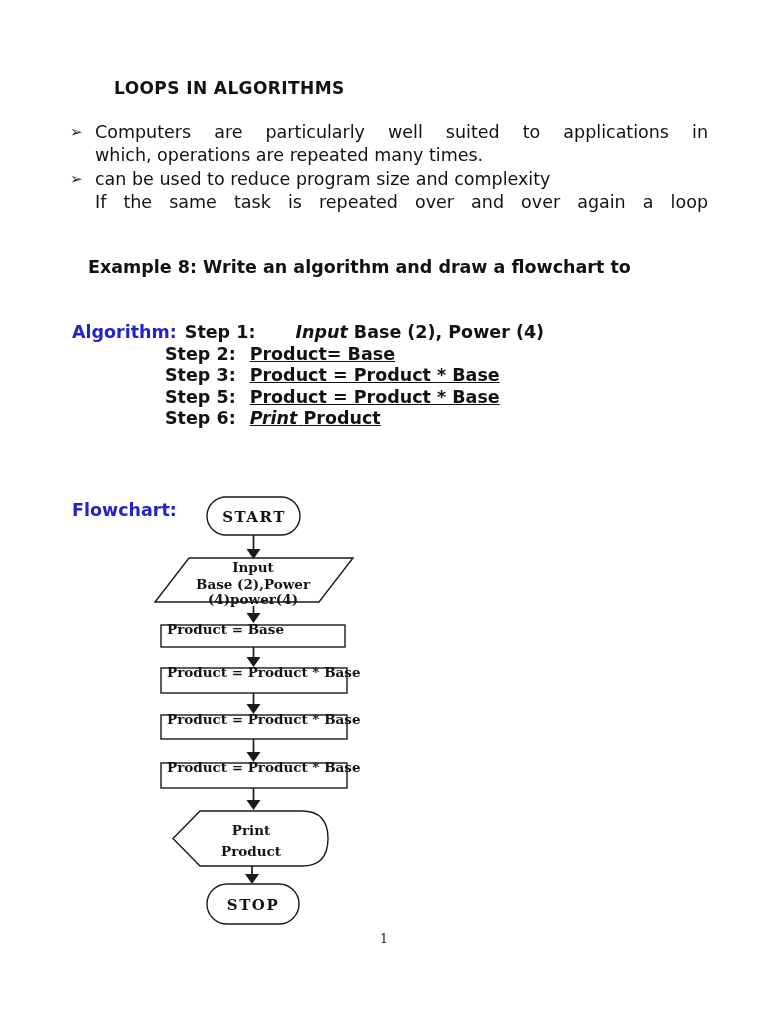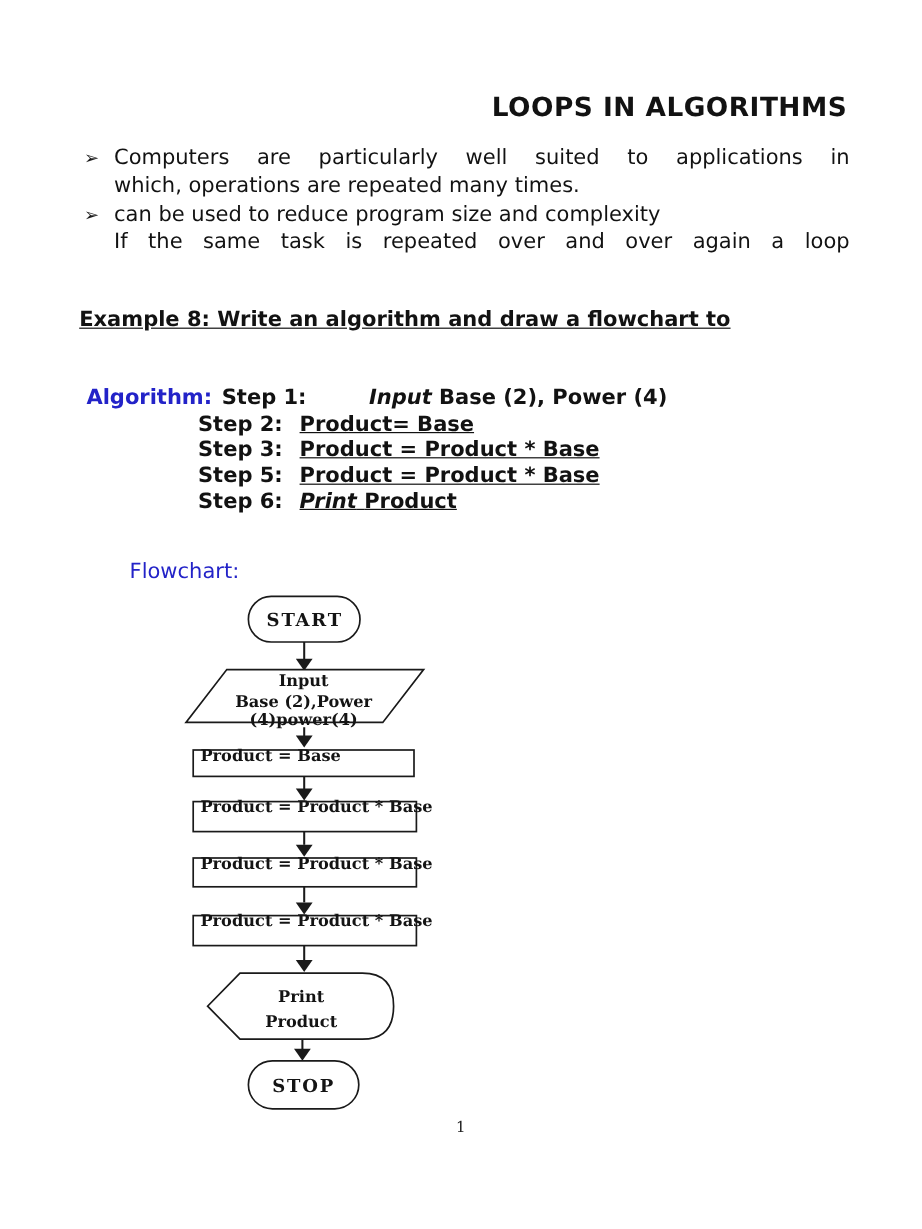--- a/index.html
+++ b/index.html
@@ -10,57 +10,57 @@
     color: var(--ink);
     font-family: "DejaVu Sans", "Liberation Sans", sans-serif;
     position: relative;
     overflow: hidden;
   }
   .abs { position: absolute; }
 
   
   #title {
     top: 78px; left: 72px; width: 634px;
-    text-align: right; padding-left: 42px;
-    font-size: 22px; font-weight: bold; letter-spacing: 0.4px;
+    text-align: left; padding-left: 42px;
+    font-size: 17px; font-weight: bold; letter-spacing: 0.4px;
   }
 
   
   #bullets { top: 121px; left: 70px; width: 638px; }
   .bullet { display: flex; margin-bottom: 1px; }
   .bullet-marker {
     width: 25px; flex: 0 0 25px;
     font-size: 15px; line-height: 23px; color: #1c1c1c;
     font-weight: normal;
   }
   .bullet-lines { flex: 1; }
   .bline {
     font-size: 17.5px; font-weight: normal; line-height: 23px;
     white-space: nowrap;
   }
   .bline.just { text-align: justify; text-align-last: justify; white-space: normal; }
 
   
-  #example { top: 256px; left: 66px; width: 640px; text-decoration: underline; }
+  #example { top: 256px; left: 88px; width: 640px; }
   .ex-line { font-size: 17.5px; font-weight: bold; line-height: 22px; }
   .ex-line sup { font-size: 11px; vertical-align: super; }
 
   
   #algorithm { top: 322px; left: 72px; width: 640px; }
   .alg-row { font-size: 17.5px; font-weight: bold; line-height: 21.6px; white-space: nowrap; }
   .alg-row.indent { padding-left: 93px; text-decoration: underline; }
   .alg-label { color: var(--accent); margin-right: 8px; text-align: center; }
   .step-label { display: inline-block; min-width: 66px; margin-right: 14px; }
-  .alg-row.first .step-label { min-width: 62px; margin-right: 52px; }
+  .alg-row.first .step-label { min-width: 62px; margin-right: 40px; }
   .step-italic { font-style: italic; }
 
   
   #flowchart-label {
-    top: 467px; left: 72px;
-    font-size: 17.5px; font-weight: normal; color: var(--accent); margin-left: 36px;
+    top: 500px; left: 72px;
+    font-size: 17.5px; font-weight: bold; color: var(--accent);
   }
   #flowchart-svg { top: 488px; left: 140px; }
   .fc-shape { fill: #ffffff; stroke: #1a1a1a; stroke-width: 1.4; }
   .fc-stem { stroke: #1a1a1a; stroke-width: 1.7; }
   .fc-head { fill: #1a1a1a; stroke: none; }
   .fc-text {
     font-family: "DejaVu Serif", "Liberation Serif", serif;
     font-weight: bold; fill: #141414;
   }
   .fc-terminal { font-size: 15px; letter-spacing: 1.5px; }

